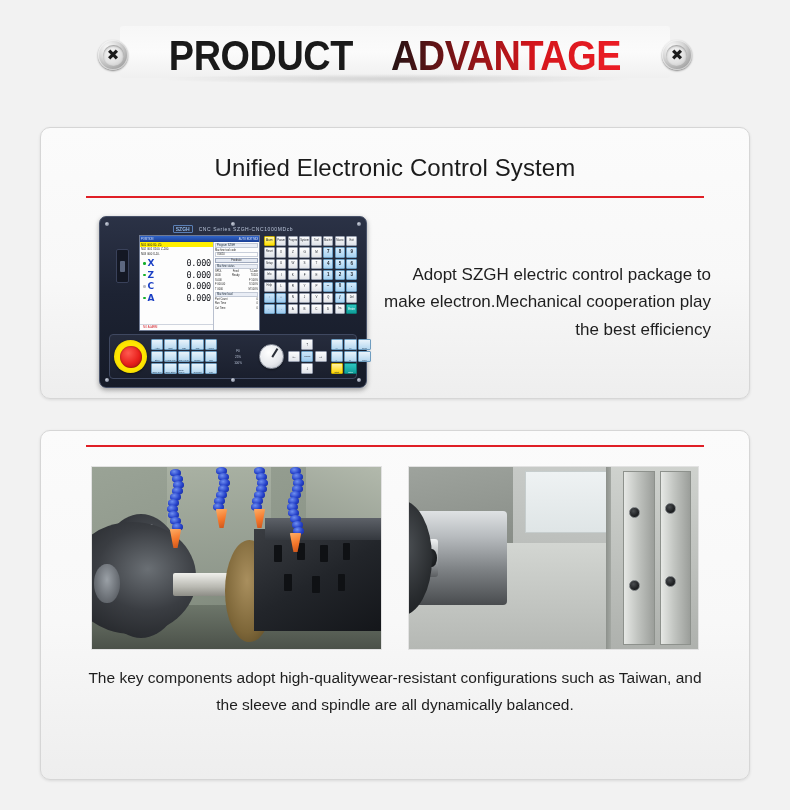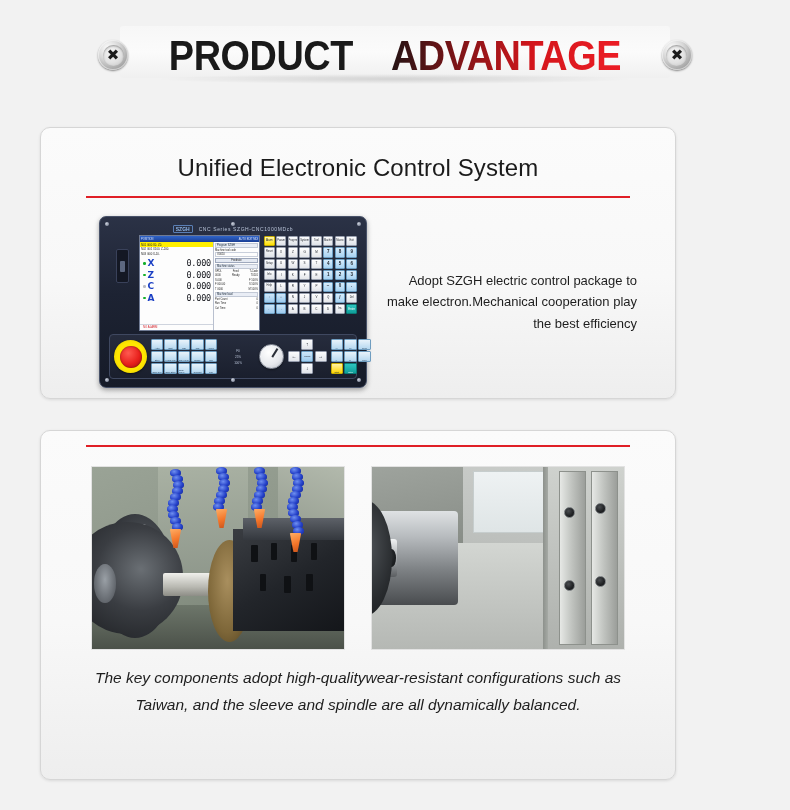--- a/index.html
+++ b/index.html
@@ -73,21 +73,21 @@
     -webkit-background-clip: text;
     background-clip: text;
     color: transparent;
     -webkit-text-fill-color: transparent;
   }
   .title-gap { display: inline-block; width: 22px; }
 
   
   .card {
     position: absolute;
-    left: 40px; width: 636px;
+    left: 40px; width: 710px;
     background: linear-gradient(to bottom, #fbfbfb 0%, #f8f8f8 55%, #eeeeee 100%);
     border: 1px solid #d6d6d6;
     border-radius: 10px;
     box-shadow: 0 1px 3px rgba(0,0,0,0.10);
   }
   #card-one { top: 127px; height: 272px; }
   #card-two { top: 430px; height: 350px; }
 
   .card-title {
     text-align: center;
@@ -107,21 +107,21 @@
   
   .c1-body {
     display: flex;
     align-items: center;
     padding: 18px 0 0 0;
   }
   .c1-text {
     flex: 1;
     text-align: right;
     padding: 0 38px 0 8px;
-    font-size: 13px;
+    font-size: 17px;
     color: #1e1e1e;
     line-height: 1.62;
   }
 
   
   .cnc-wrap { padding-left: 58px; }
   .cnc {
     width: 268px; height: 172px;
     background: linear-gradient(to bottom, #2b3246 0%, #1d2333 45%, #161b28 100%);
     border-radius: 7px;
@@ -325,21 +325,20 @@
     position: relative;
     overflow: hidden;
     background: #8b8f8a;
   }
   .c2-caption {
     text-align: center;
     font-size: 15.5px;
     color: #1e1e1e;
     line-height: 1.75;
     padding: 14px 44px 0 44px;
-    font-style: italic;
   }
 
   
   .p1-bg { position: absolute; inset: 0;
     background: linear-gradient(160deg, #9aa396 0%, #8e978a 45%, #6f7a6c 100%); }
   .p1-panel { position: absolute; left: 26%; top: 0; width: 36%; height: 64%;
     background: linear-gradient(175deg, #a9b1a3, #8d968a); }
   .p1-wall { position: absolute; right: 0; top: 0; width: 26%; height: 46%;
     background: linear-gradient(200deg, #b2b9ac, #8f978b); }
   .p1-bed { position: absolute; left: 0; bottom: 0; width: 100%; height: 24%;

